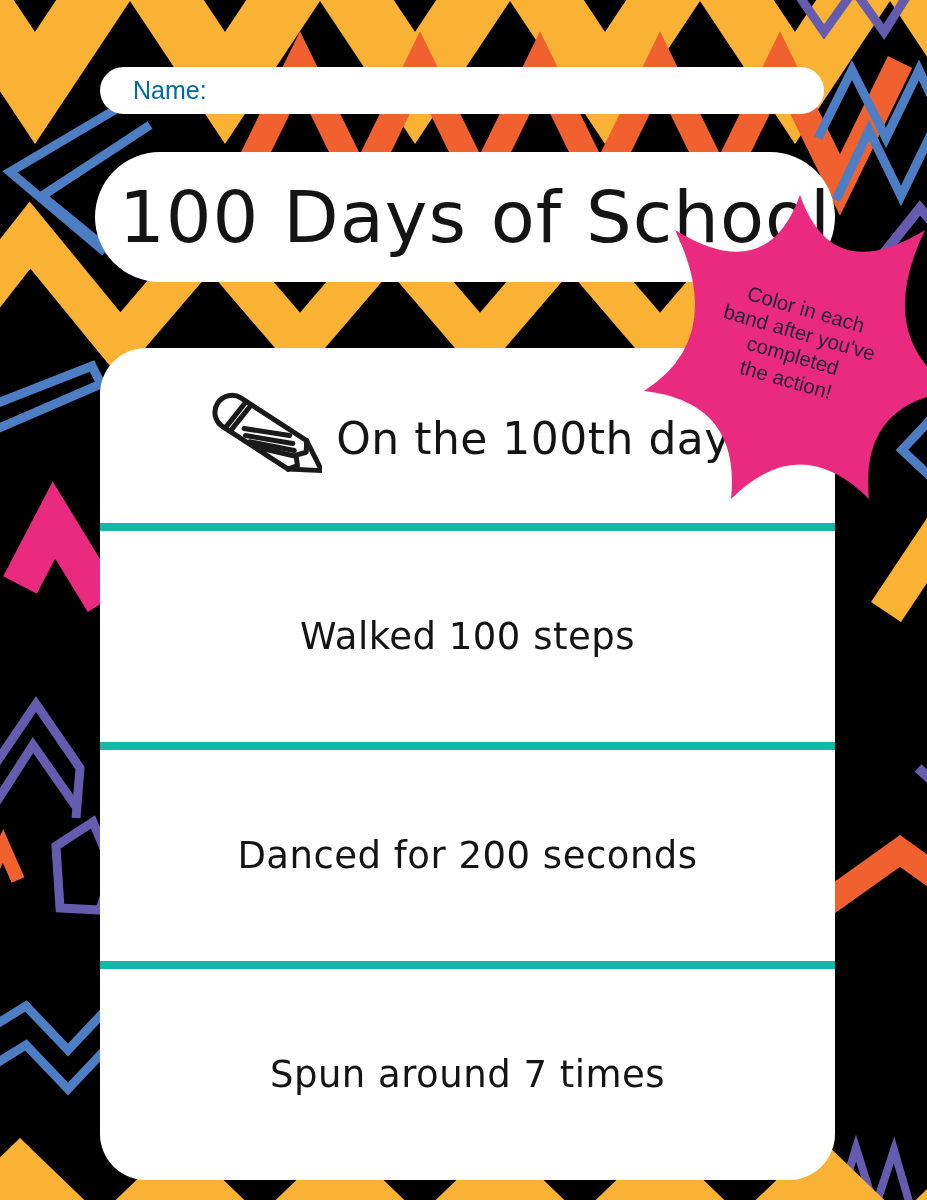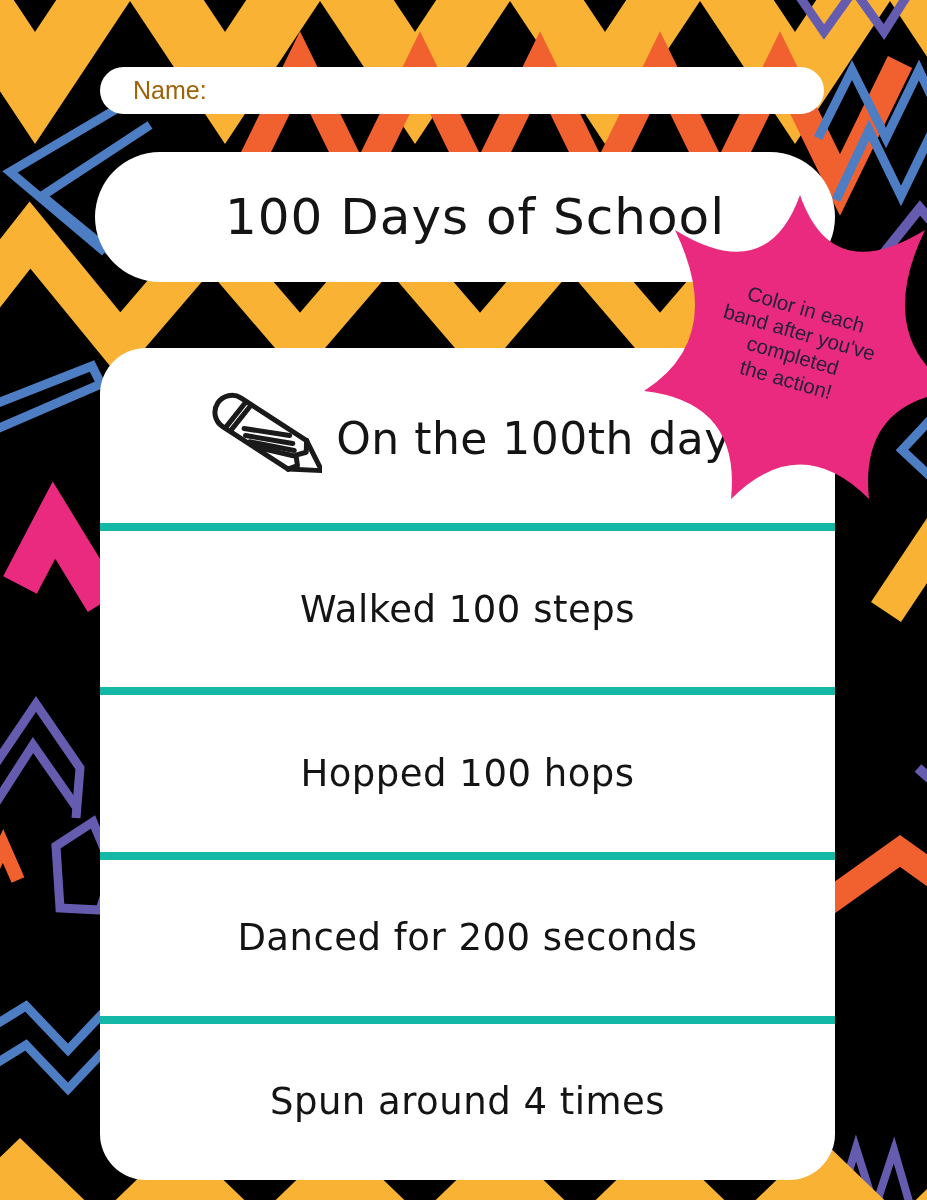--- a/index.html
+++ b/index.html
@@ -2,26 +2,26 @@
 <html><head>
 <meta charset="utf-8">
 <style>
   html,body{margin:0;padding:0;background:#000;}
   #page{position:relative;width:927px;height:1200px;background:#000;overflow:hidden;
         font-family:"DejaVu Sans",sans-serif;}
   #bg{position:absolute;left:0;top:0;z-index:1;}
   .pill{position:absolute;background:#fff;z-index:2;}
   #name-pill{left:100px;top:67px;width:724px;height:47px;border-radius:24px;
              display:flex;align-items:center;padding-left:33px;box-sizing:border-box;}
-  #name-label{font-family:"Liberation Sans",sans-serif;font-size:25px;color:#a16207;}
+  #name-label{font-family:"Liberation Sans",sans-serif;font-size:25px;color:#0369a1;}
   #name-input{flex:1;height:38px;margin-right:20px;border:none;outline:none;background:transparent;
               font-family:"Liberation Sans",sans-serif;font-size:24px;color:#1a1a1a;}
   #title-pill{left:95px;top:152px;width:740px;height:130px;border-radius:65px;
               display:flex;align-items:center;justify-content:center;}
-  #title-text{font-size:50px;color:#141414;letter-spacing:1px;white-space:nowrap;margin-left:20px;}
+  #title-text{font-size:72px;color:#141414;letter-spacing:1px;white-space:nowrap;margin-left:20px;}
   #card{position:absolute;left:100px;top:348px;width:735px;height:832px;background:#fff;
         border-radius:46px;z-index:2;display:flex;flex-direction:column;overflow:hidden;}
   #card-heading{height:175px;display:flex;align-items:center;justify-content:center;gap:14px;
                 padding-top:6px;box-sizing:border-box;}
   #heading-text{text-align:center;color:#141414;font-size:44px;line-height:1.16;letter-spacing:0.5px;}
   .band{flex:1;border-top:8px solid #14b8a6;display:flex;align-items:center;justify-content:center;}
   .band span{font-size:37px;color:#141414;letter-spacing:0.5px;}
   #burst-svg{position:absolute;left:630px;top:180px;z-index:3;}
   #burst-text{position:absolute;left:670px;top:296px;width:252px;z-index:4;
               transform:rotate(16deg);text-align:center;
@@ -86,27 +86,24 @@
         </g>
       </svg>
       <div id="heading-text">
         <div>On the 100th day</div>
       </div>
     </div>
     <div class="band">
       <span>Walked 100 steps</span>
     </div>
     <div class="band">
-      <span>Hopped 100 hops</span>
-    </div>
-    <div class="band">
       <span>Danced for 200 seconds</span>
     </div>
     <div class="band">
-      <span>Spun around 4 times</span>
+      <span>Spun around 7 times</span>
     </div>
   </div>
 
   <svg id="burst-svg" width="340" height="340" viewBox="630 180 340 340">
     <path fill="#E92A7E" d="M 800,195 Q 832,287 925,230 Q 873,338 956,391 Q 859,402 869,499
          Q 800,430 731,499 Q 741,402 644,391 Q 727,338 675,230 Q 767,287 800,195 Z"></path>
   </svg>
   <div id="burst-text">
     <div>Color in each</div>
     <div>band after you've</div>

